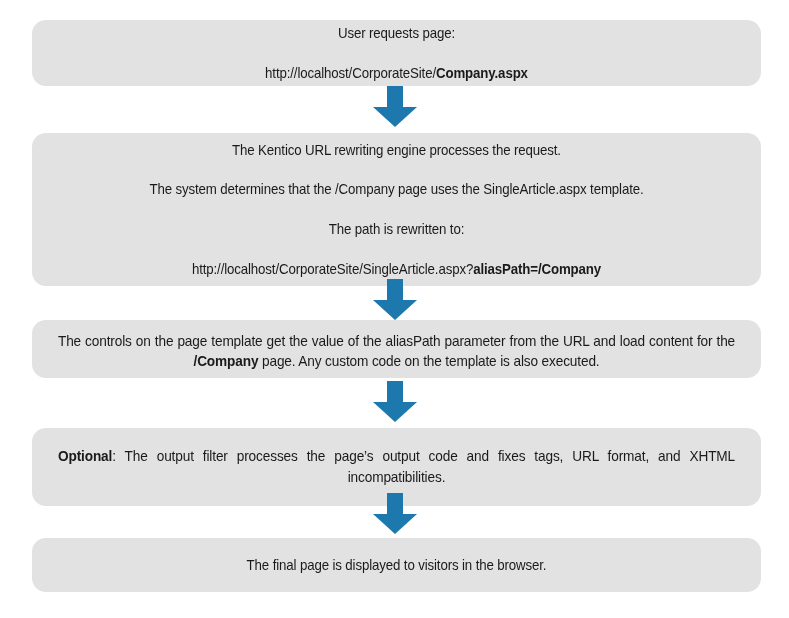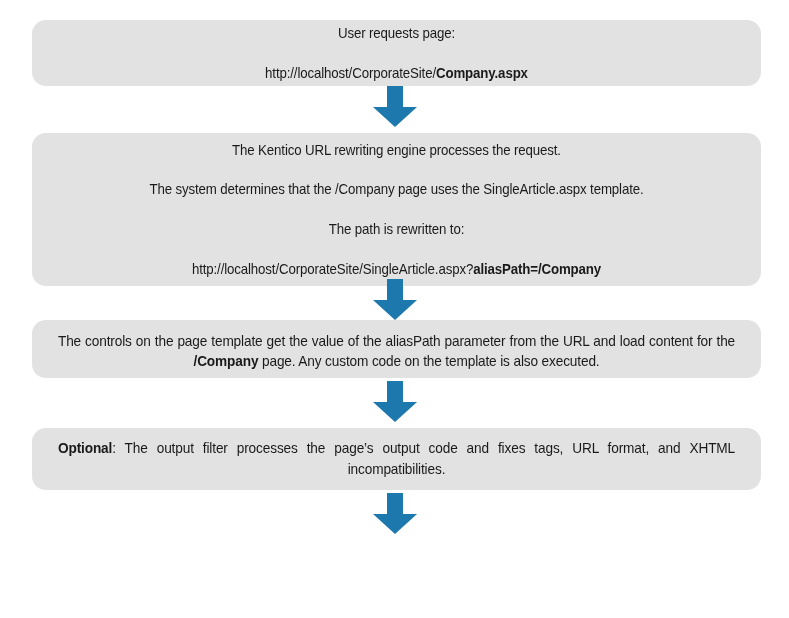--- a/index.html
+++ b/index.html
@@ -61,21 +61,21 @@
   }
 
   .para + .para {
     margin-top: 19px;
   }
 
   
   #box-1 { top: 20px;  height: 66px; }
   #box-2 { top: 125px; height: 153px; margin-top: 8px; }
   #box-3 { top: 320px; height: 58px; justify-content: flex-end; }
-  #box-4 { top: 428px; height: 62px; }
+  #box-4 { top: 428px; height: 78px; }
   #box-5 { top: 538px; height: 54px; }
 
   
   .arrow {
     position: absolute;
     left: 373px;
     width: 44px;
     height: 41px;
   }
   .arrow svg {
@@ -139,14 +139,19 @@
         <div class="para"><span class="b">Optional</span><span>: The output filter processes the page’s output code and fixes tags, URL format, and XHTML incompatibilities.</span></div>
       </div>
   </div>
 
   <div class="arrow" id="arrow-4">
     <svg viewBox="0 0 44 41" xmlns="http://www.w3.org/2000/svg" aria-hidden="true">
       <polygon points="14,0 30,0 30,21 44,21 22,41 0,21 14,21" fill="#1c78ad"></polygon>
     </svg>
   </div>
 
+  <div class="step-box" id="box-5">
+    <div class="box-text">
+        <div class="para"><span>The final page is displayed to visitors in the browser.</span></div>
+      </div>
+  </div>
 
 </div>
 
 </body></html>

